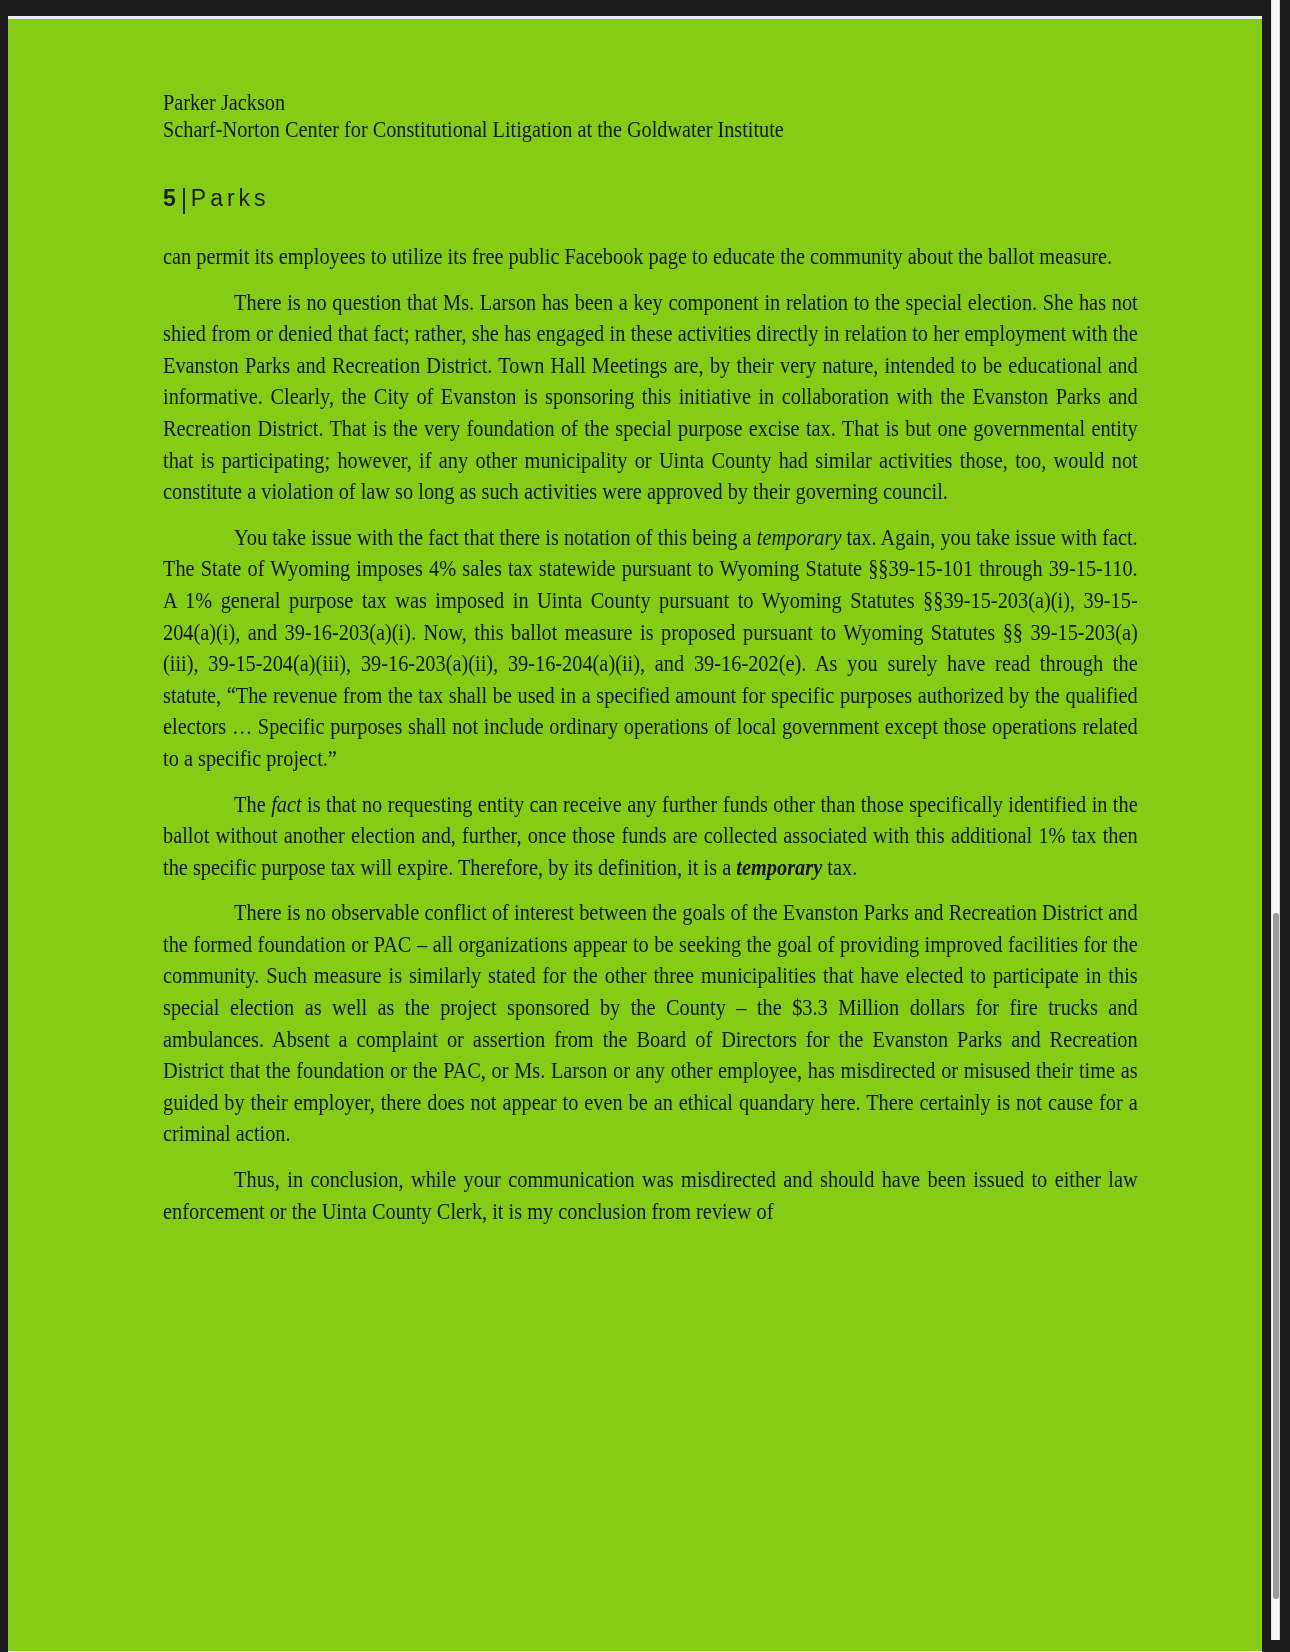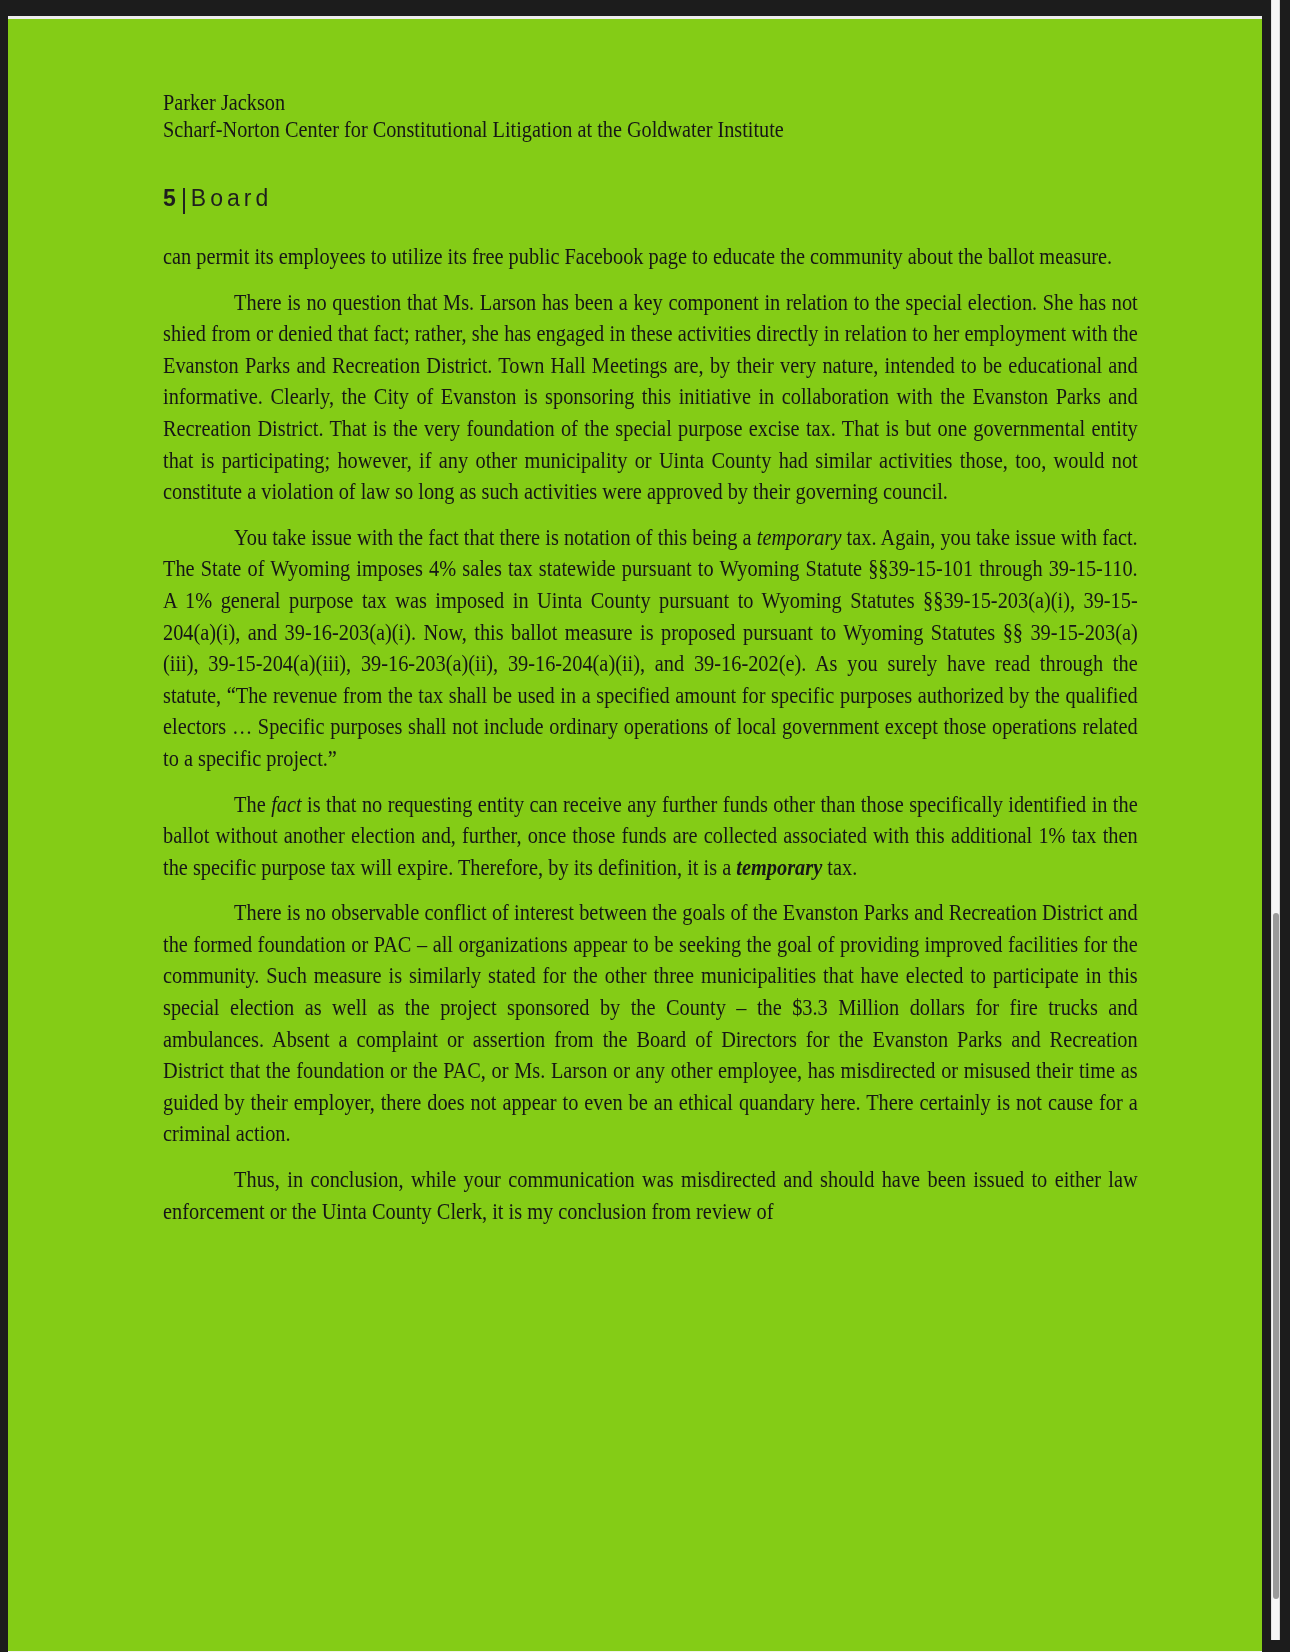--- a/index.html
+++ b/index.html
@@ -110,21 +110,21 @@
 
     <div class="letter">
       <div class="recipient">
         <div>Parker Jackson</div>
         <div>Scharf-Norton Center for Constitutional Litigation at the Goldwater Institute</div>
       </div>
 
       <div class="page-header">
         <span class="page-num">5</span>
         <span class="page-sep"></span>
-        <span class="page-word">Board</span>
+        <span class="page-word">Parks</span>
       </div>
 
       <div class="body" id="letter-body">
           <p class="para"><span>can permit its employees to utilize its free public Facebook page to educate the community about the ballot measure.</span></p>
           <p class="para indent"><span>There is no question that Ms. Larson has been a key component in relation to the special election. She has not shied from or denied that fact; rather, she has engaged in these activities directly in relation to her employment with the Evanston Parks and Recreation District. Town Hall Meetings are, by their very nature, intended to be educational and informative. Clearly, the City of Evanston is sponsoring this initiative in collaboration with the Evanston Parks and Recreation District. That is the very foundation of the special purpose excise tax. That is but one governmental entity that is participating; however, if any other municipality or Uinta County had similar activities those, too, would not constitute a violation of law so long as such activities were approved by their governing council.</span></p>
           <p class="para indent"><span>You take issue with the fact that there is notation of this being a </span><em>temporary</em><span> tax. Again, you take issue with fact. The State of Wyoming imposes 4% sales tax statewide pursuant to Wyoming Statute §§39-15-101 through 39-15-110. A 1% general purpose tax was imposed in Uinta County pursuant to Wyoming Statutes §§39-15-203(a)(i), 39-15-204(a)(i), and 39-16-203(a)(i). Now, this ballot measure is proposed pursuant to Wyoming Statutes §§ 39-15-203(a)(iii), 39-15-204(a)(iii), 39-16-203(a)(ii), 39-16-204(a)(ii), and 39-16-202(e). As you surely have read through the statute, “The revenue from the tax shall be used in a specified amount for specific purposes authorized by the qualified electors … Specific purposes shall not include ordinary operations of local government except those operations related to a specific project.”</span></p>
           <p class="para indent"><span>The </span><em>fact</em><span> is that no requesting entity can receive any further funds other than those specifically identified in the ballot without another election and, further, once those funds are collected associated with this additional 1% tax then the specific purpose tax will expire. Therefore, by its definition, it is a </span><span class="bi">temporary</span><span> tax.</span></p>
           <p class="para indent"><span>There is no observable conflict of interest between the goals of the Evanston Parks and Recreation District and the formed foundation or PAC – all organizations appear to be seeking the goal of providing improved facilities for the community. Such measure is similarly stated for the other three municipalities that have elected to participate in this special election as well as the project sponsored by the County – the $3.3 Million dollars for fire trucks and ambulances. Absent a complaint or assertion from the Board of Directors for the Evanston Parks and Recreation District that the foundation or the PAC, or Ms. Larson or any other employee, has misdirected or misused their time as guided by their employer, there does not appear to even be an ethical quandary here. There certainly is not cause for a criminal action.</span></p>
           <p class="para indent"><span>Thus, in conclusion, while your communication was misdirected and should have been issued to either law enforcement or the Uinta County Clerk, it is my conclusion from review of</span></p>
         </div>

